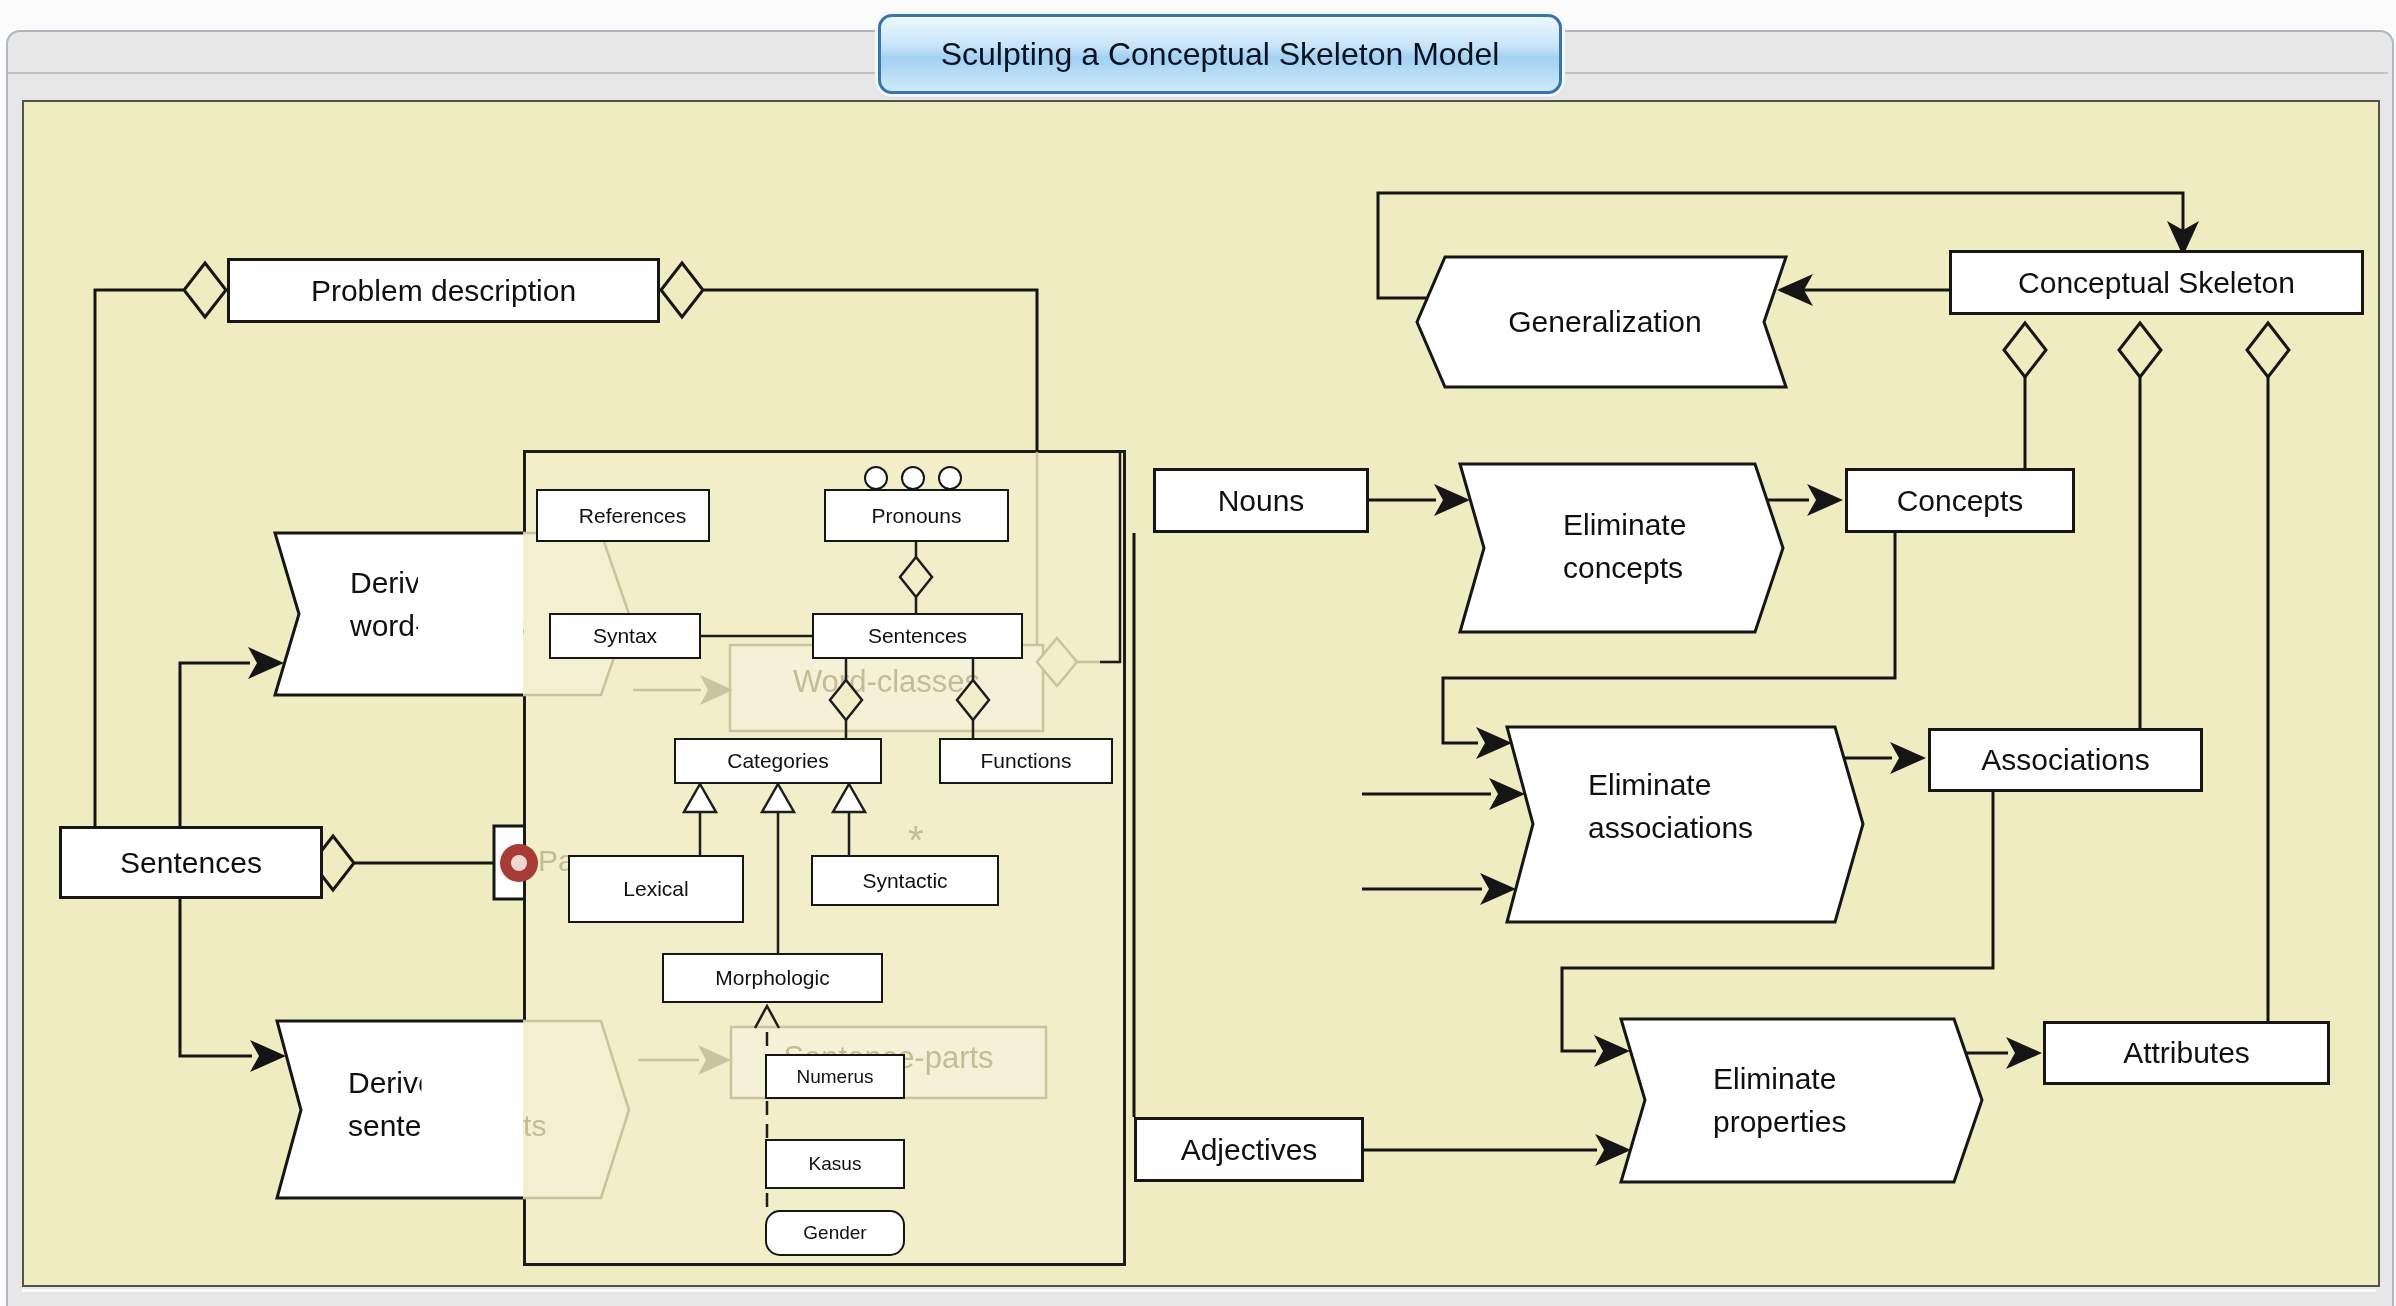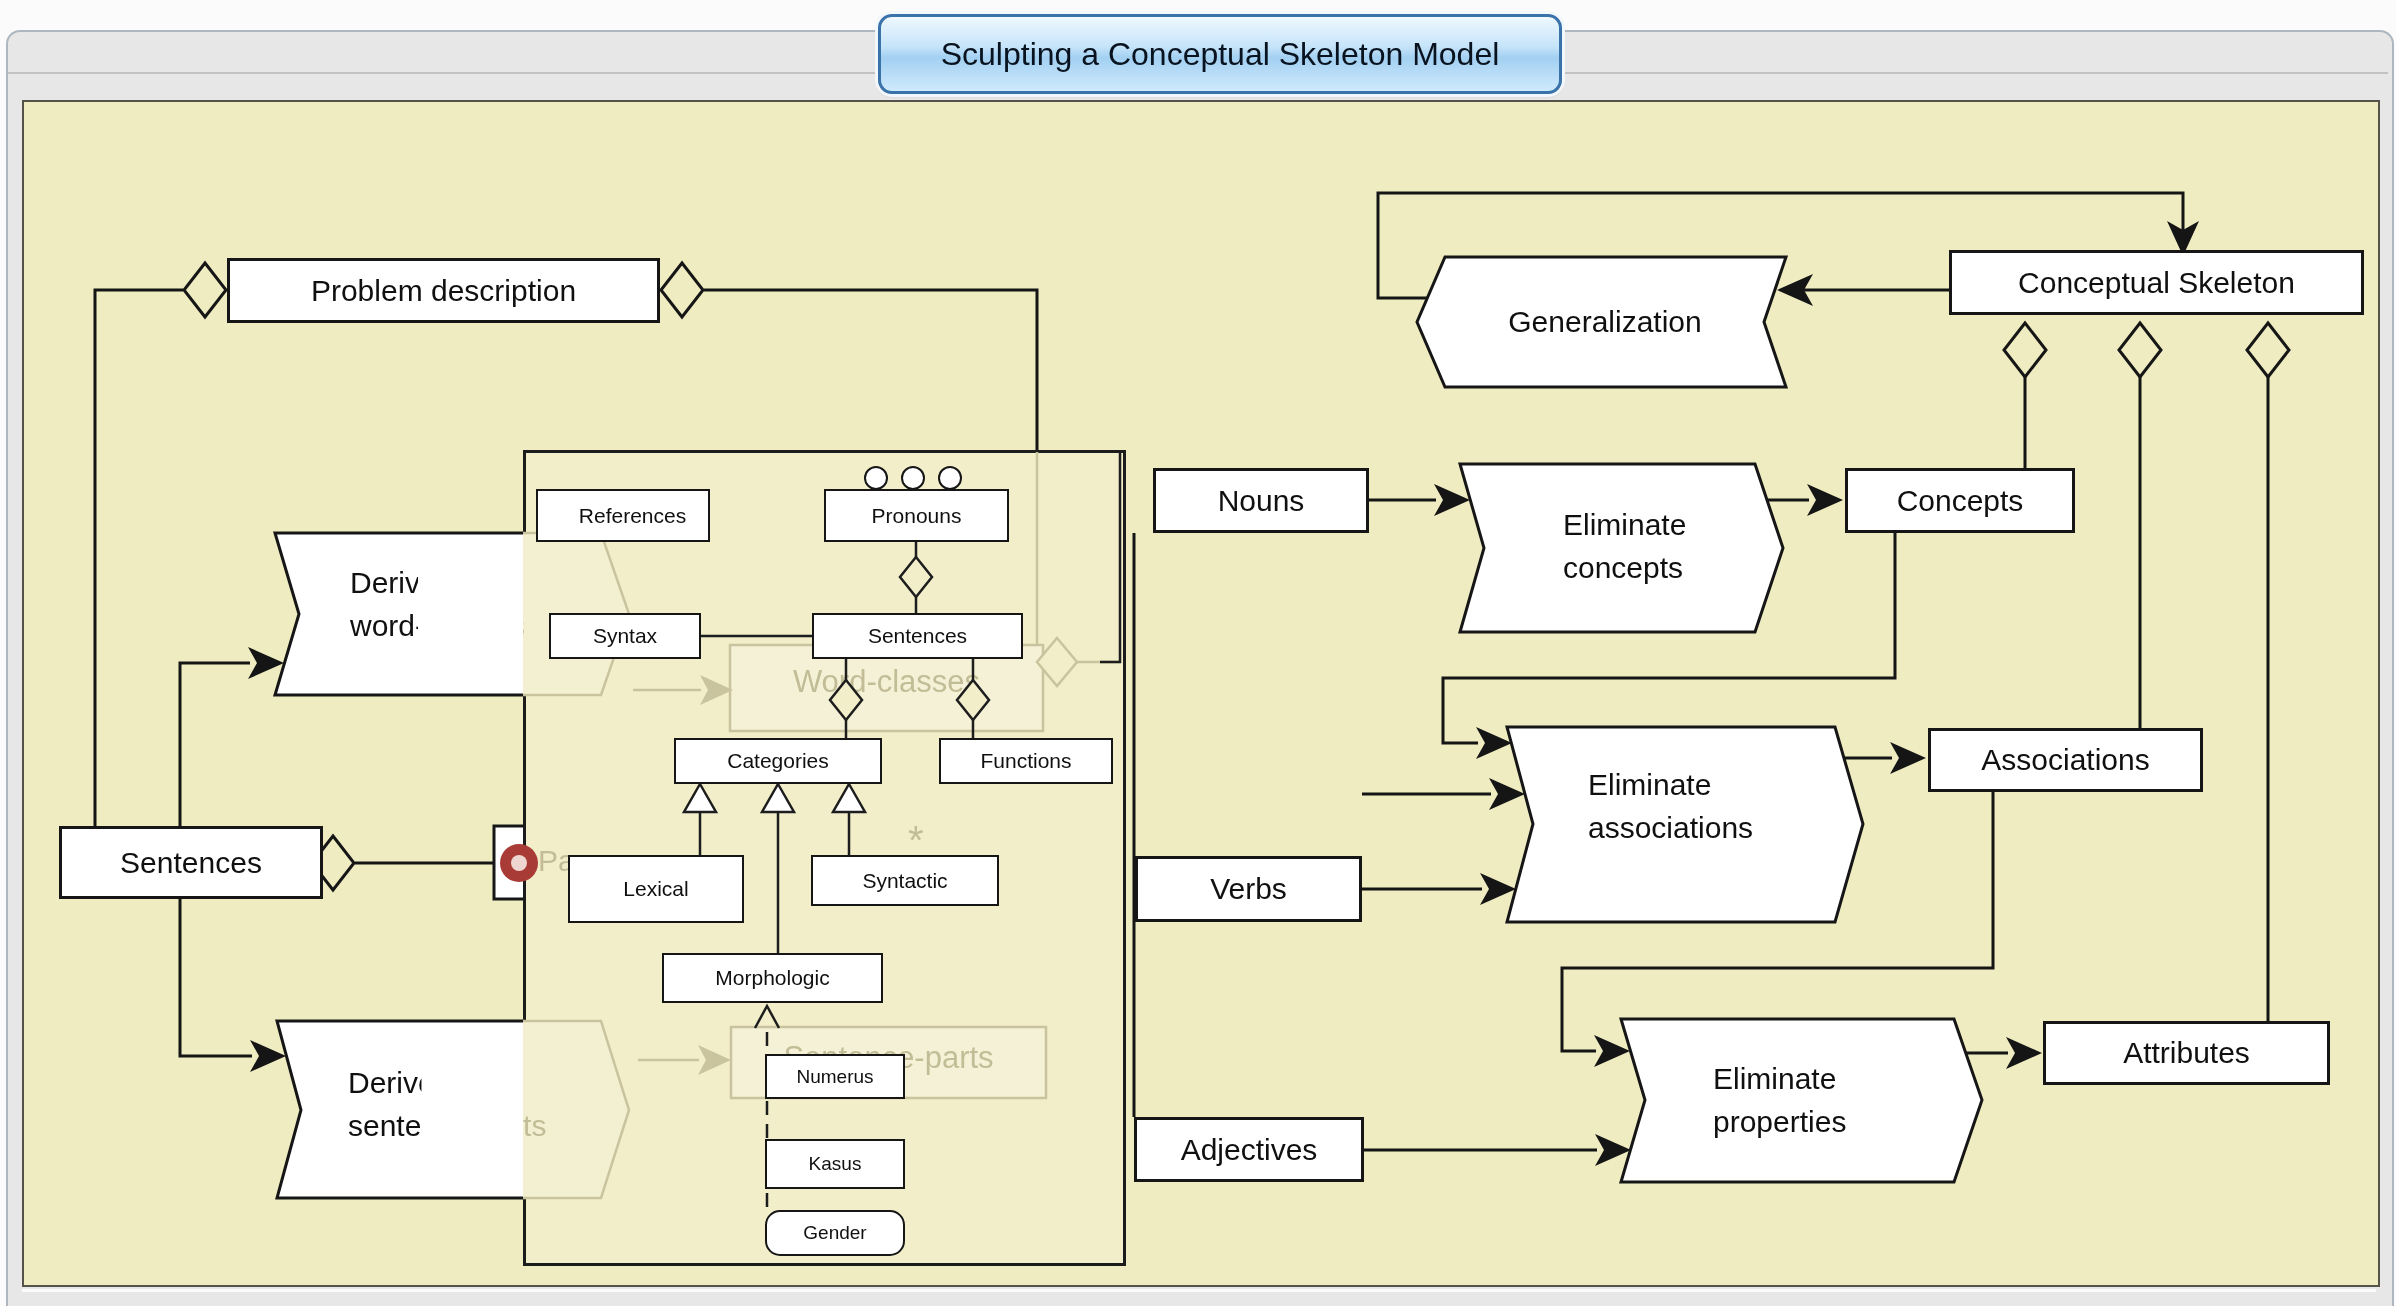--- a/index.html
+++ b/index.html
@@ -193,23 +193,20 @@
       </div>
     <div class="node" style="left:47px;top:826px;width:264px;height:73px;margin-left:12px;">
       <span>Sentences</span>
       </div>
     <div class="node" style="left:1153px;top:468px;width:216px;height:65px;">
       <span>Nouns</span>
       </div>
     <div class="node" style="left:1845px;top:468px;width:230px;height:65px;">
       <span>Concepts</span>
       </div>
-    <div class="node" style="left:1135px;top:856px;width:227px;height:66px;">
-      <span>Verbs</span>
-      </div>
     <div class="node" style="left:1928px;top:728px;width:275px;height:64px;">
       <span>Associations</span>
       </div>
     <div class="node" style="left:1134px;top:1117px;width:230px;height:65px;">
       <span>Adjectives</span>
       </div>
     <div class="node" style="left:2043px;top:1021px;width:287px;height:64px;">
       <span>Attributes</span>
       </div>
 

